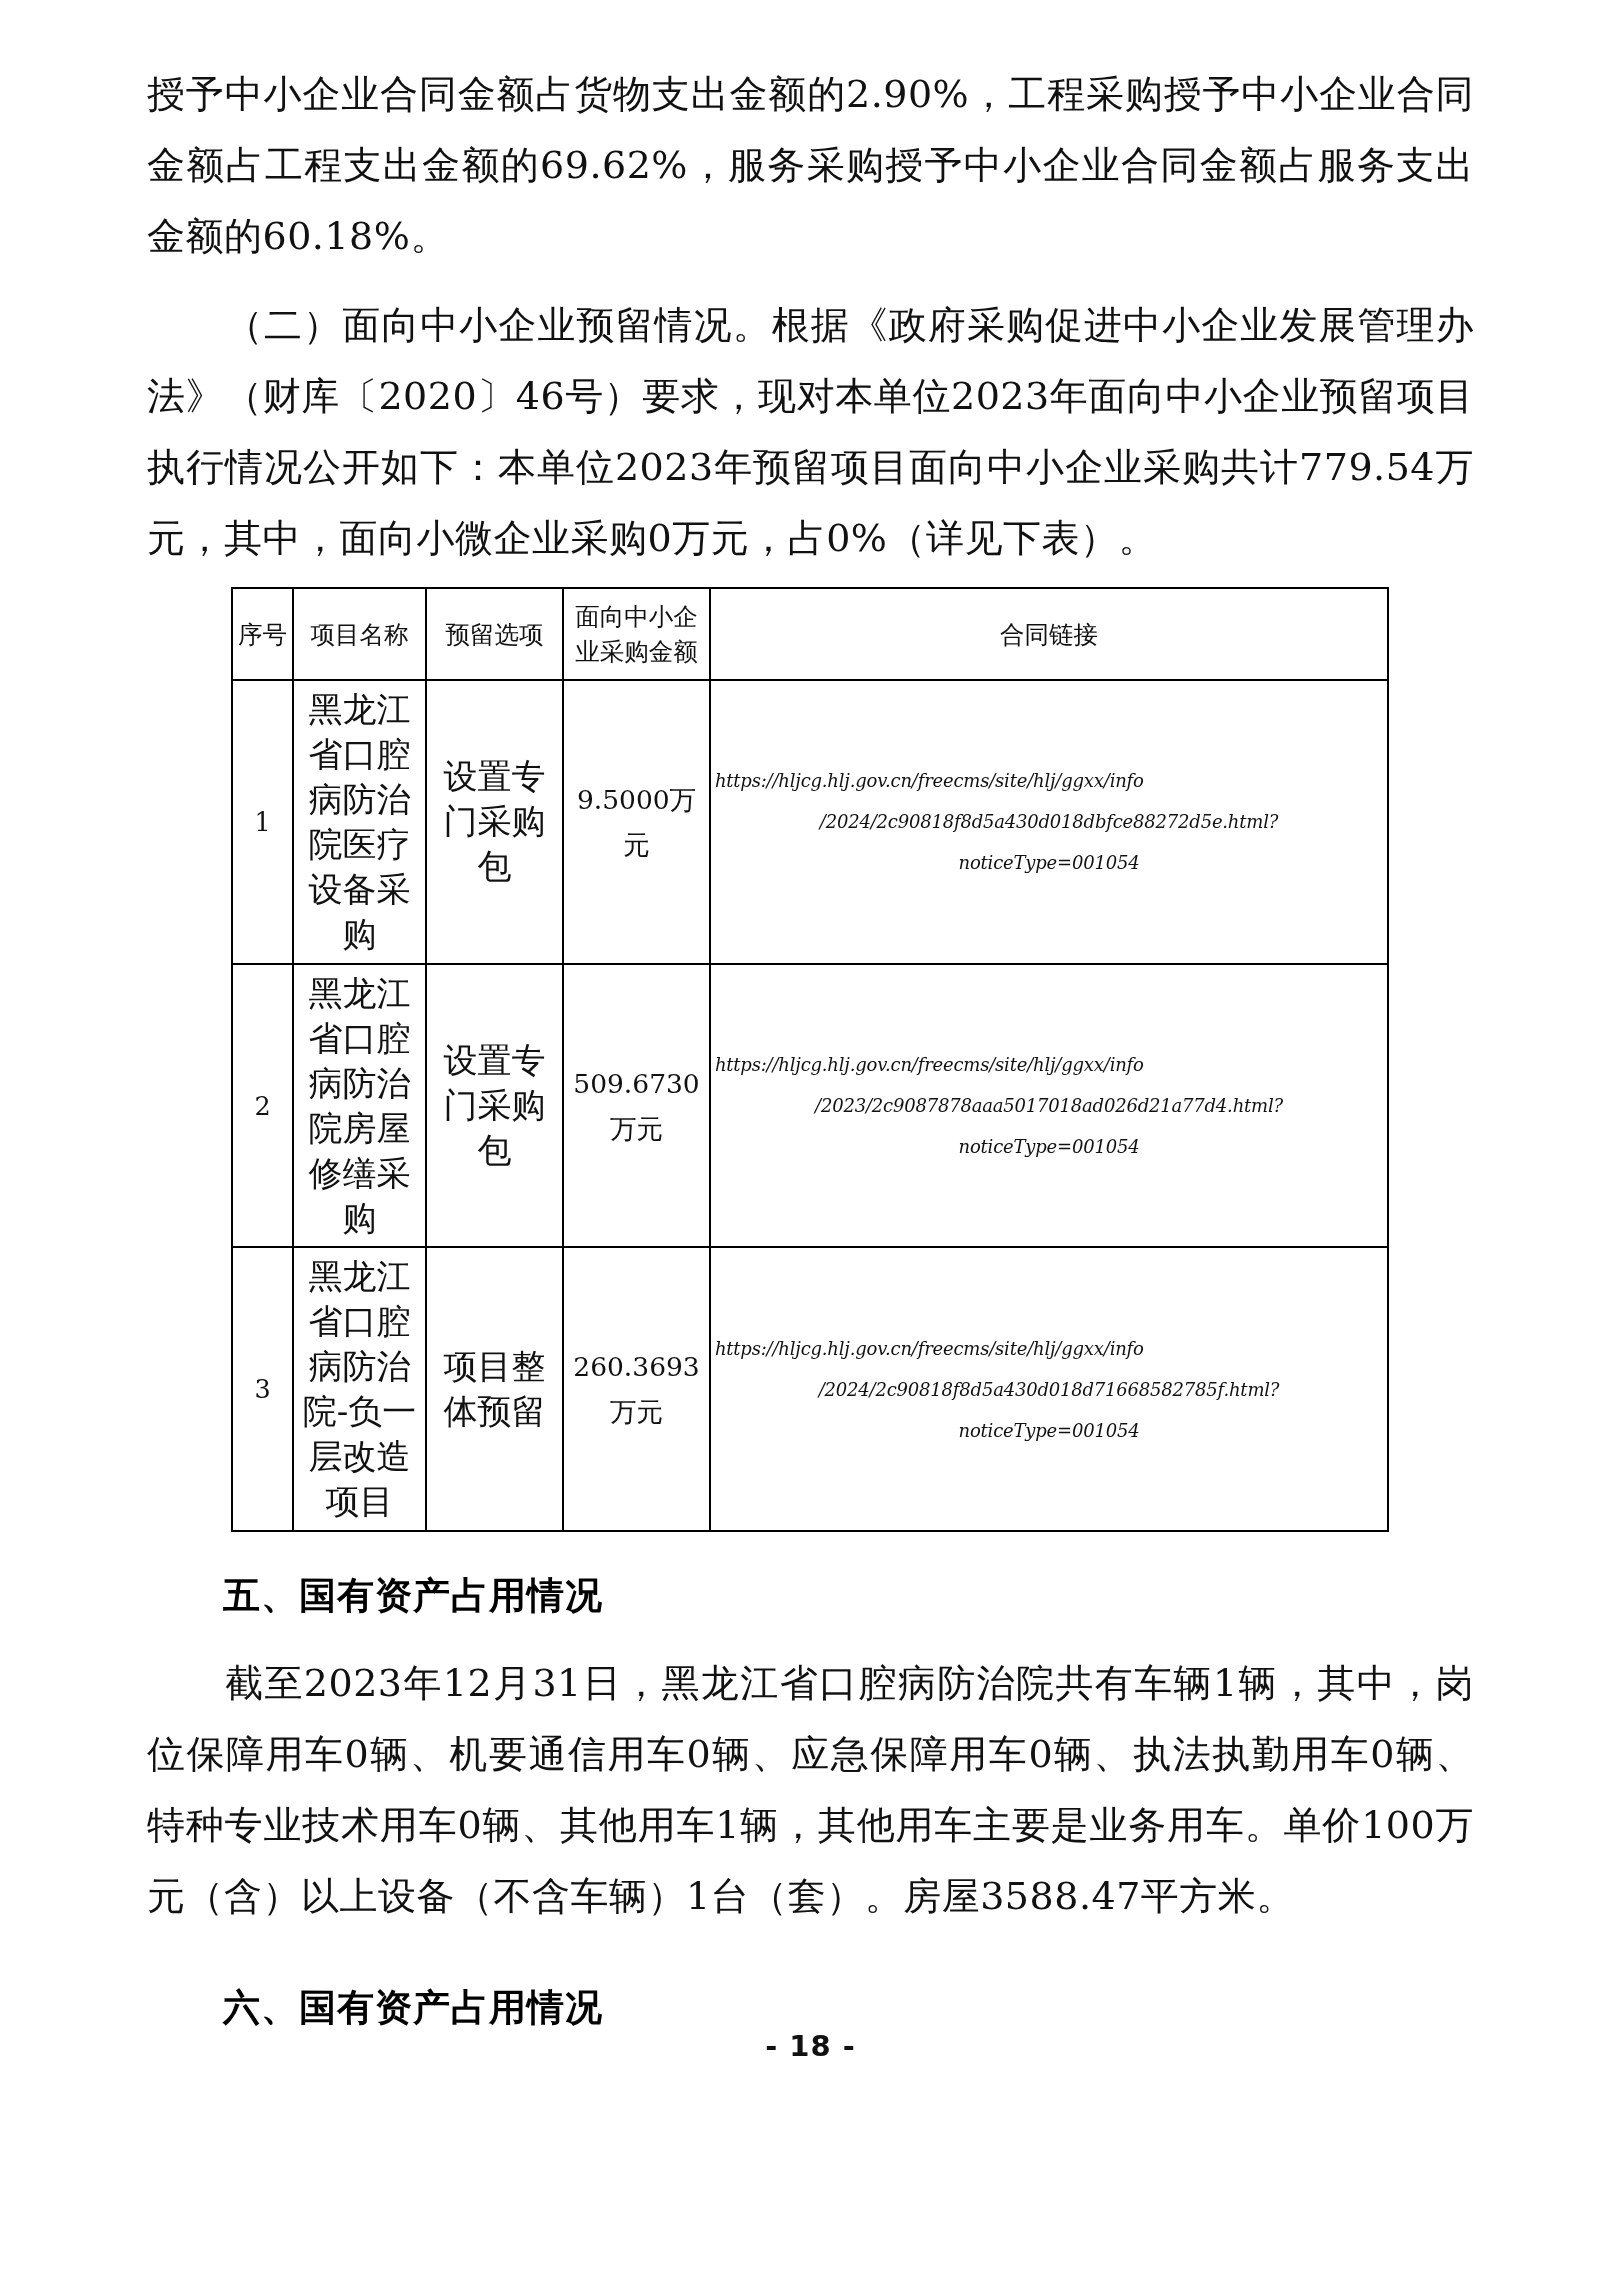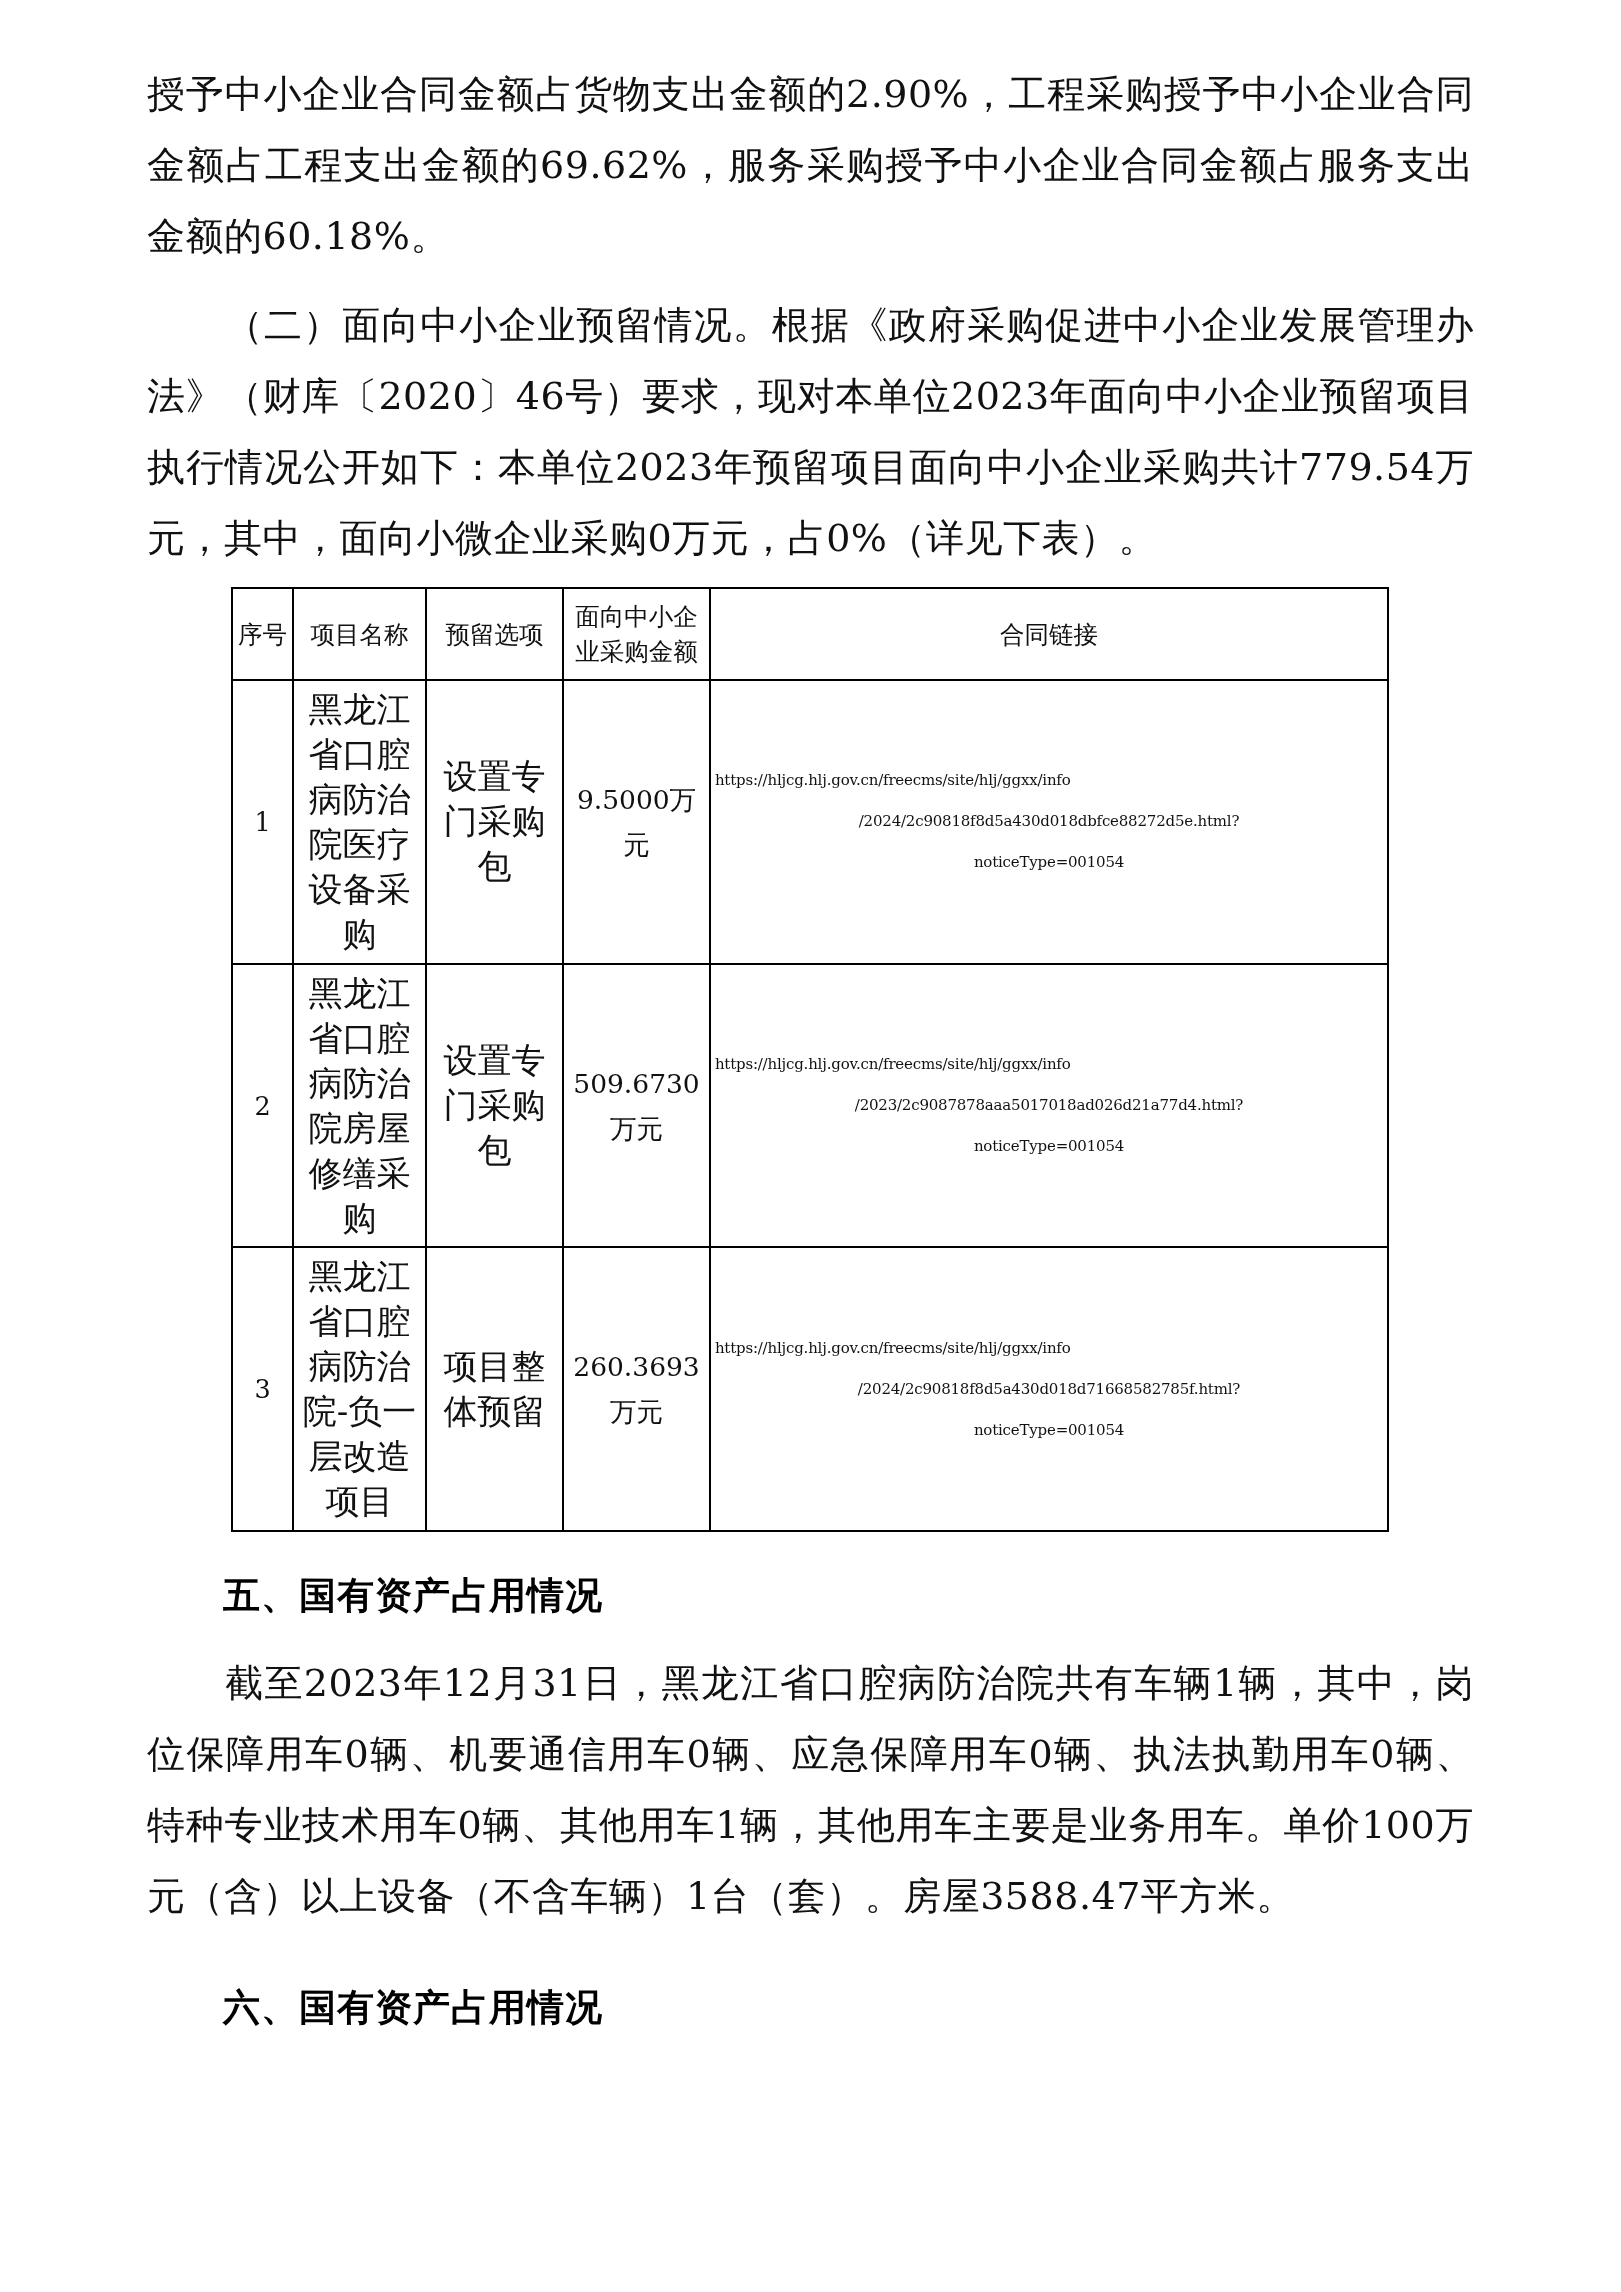--- a/index.html
+++ b/index.html
@@ -76,24 +76,25 @@
   td.col-name, td.col-opt {
     font-size: 34px;
     line-height: 45px;
   }
   td.col-amt {
     font-size: 26.5px;
     line-height: 45px;
   }
   td.col-link {
     font-family: "DejaVu Sans Mono", "Liberation Mono", monospace;
-    font-size: 15px;
+    font-size: 18px;
     line-height: 41px;
     letter-spacing: -0.2px;
     padding: 9.8px 13.7px;
+    font-style: italic;
   }
   col.c1 { width: 61px; }
   col.c2 { width: 133px; }
   col.c3 { width: 137px; }
   col.c4 { width: 147px; }
   col.c5 { width: 678px; }
 
   .link-line { display: block; }
   .link-line.l1 { text-align: left; }
   .link-line.l2 { text-align: center; }
@@ -184,15 +185,16 @@
   <p class="heading">五、国有资产占用情况</p>
 
   <div class="spacer-sm"></div>
 
   <p class="body-text para-indent">截至2023年12月31日，黑龙江省口腔病防治院共有车辆1辆，其中，岗位保障用车0辆、机要通信用车0辆、应急保障用车0辆、执法执勤用车0辆、特种专业技术用车0辆、其他用车1辆，其他用车主要是业务用车。单价100万元（含）以上设备（不含车辆）1台（套）。房屋3588.47平方米。</p>
 
   <div class="spacer-lg"></div>
 
   <p class="heading">六、国有资产占用情况</p>
 
+  <div class="footer">- 18 -</div>
 
 </div>
 
 
 </body></html>

